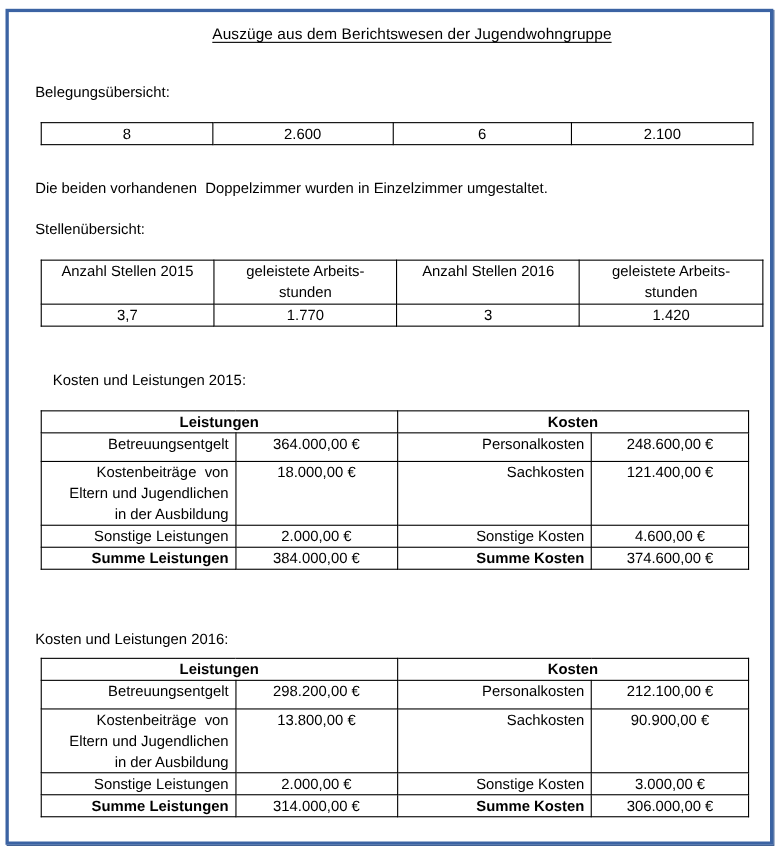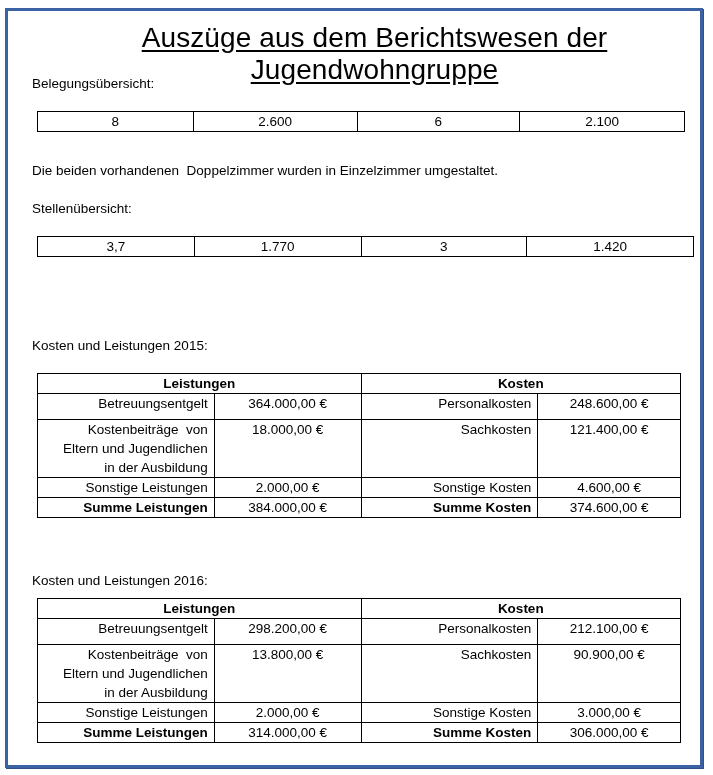--- a/index.html
+++ b/index.html
@@ -24,21 +24,21 @@
       border: 3px solid #3b63a3;
       box-shadow: 1px 1px 0 #2f5189;
       background: #fff;
     }
     .title {
       position: absolute;
       left: 0;
       width: 100%;
       top: 22px;
       text-align: center;
-      font-size: 28px;
+      font-size: 14px;
       text-decoration: underline;
       text-underline-offset: 3px;
       letter-spacing: 0.1px;
       padding-left: 36px;
       box-sizing: border-box;
     }
     .section-heading {
       position: absolute;
       left: 32px;
       font-size: 13.5px;
@@ -99,30 +99,46 @@
 <div class="section-heading" style="top:201px;">Stellenübersicht:</div>
 
 <table class="t-center" style="left:37px; top:236px; width:657px;">
   <colgroup>
     <col style="width:157px">
       <col style="width:167px">
       <col style="width:166px">
       <col style="width:167px">
   </colgroup>
   <tbody>
+      <tr style="height:40px;">
+    <td>
+      <div>Anzahl Stellen 2015</div>
+    </td>
+    <td>
+      <div>geleistete Arbeits-</div>
+      <div>stunden</div>
+    </td>
+    <td>
+      <div>Anzahl Stellen 2016</div>
+    </td>
+    <td>
+      <div>geleistete Arbeits-</div>
+      <div>stunden</div>
+    </td>
+  </tr>
   <tr>
     <td>3,7</td>
     <td>1.770</td>
     <td>3</td>
     <td>1.420</td>
   </tr>
 </tbody>
   </table>
 
-<div class="section-heading" style="top:338px;">Kosten und Leistungen 2015:</div>
+<div class="section-heading" style="top:338px;margin-left:16px;">Kosten und Leistungen 2015:</div>
 
 <table style="left:37px; top:373px; width:644px;">
   <colgroup>
     <col style="width:177px">
       <col style="width:147px">
       <col style="width:177px">
       <col style="width:143px">
   </colgroup>
   <tbody>
       <tr>

